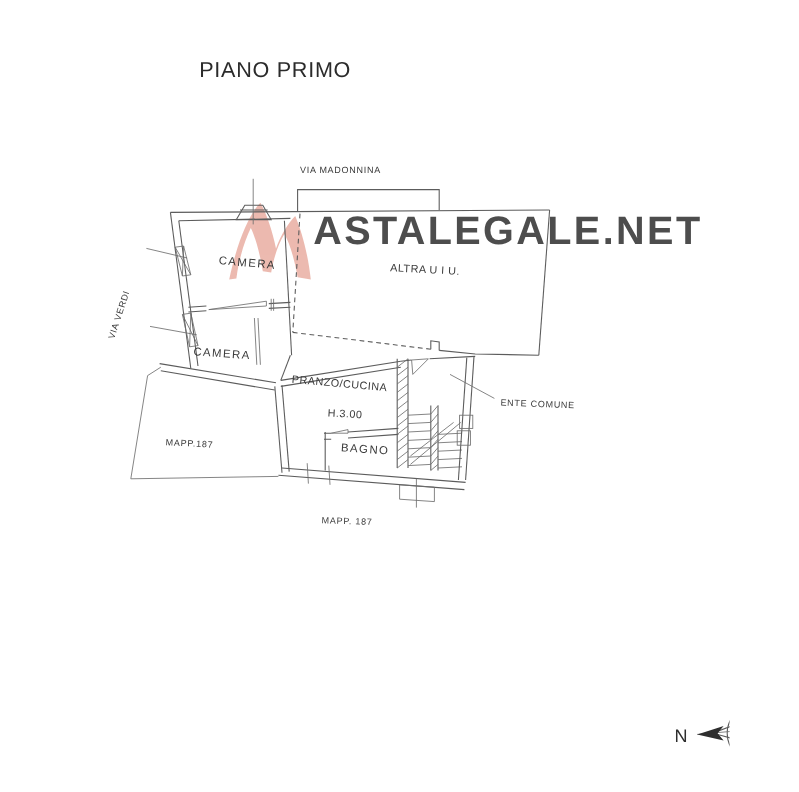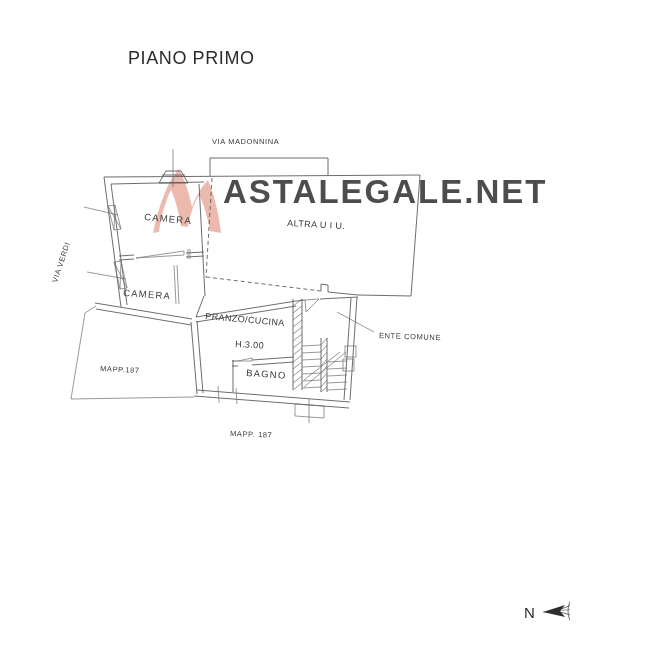--- a/index.html
+++ b/index.html
@@ -2,20 +2,21 @@
 <html><head>
 <meta charset="utf-8">
 <style>
   html,body{margin:0;padding:0;background:#ffffff;}
   .screen{
     position:relative;
     width:570px;height:660px;
     background:#ffffff;
     font-family:"Liberation Sans", sans-serif;
     overflow:hidden;
+    margin-left:38px;
   }
   .title{
     position:absolute;
     left:128px;top:48px;
     font-size:18px;
     letter-spacing:0.6px;
     color:#2b2b2b;
   }
   svg{position:absolute;left:0;top:0;}
   svg text{

